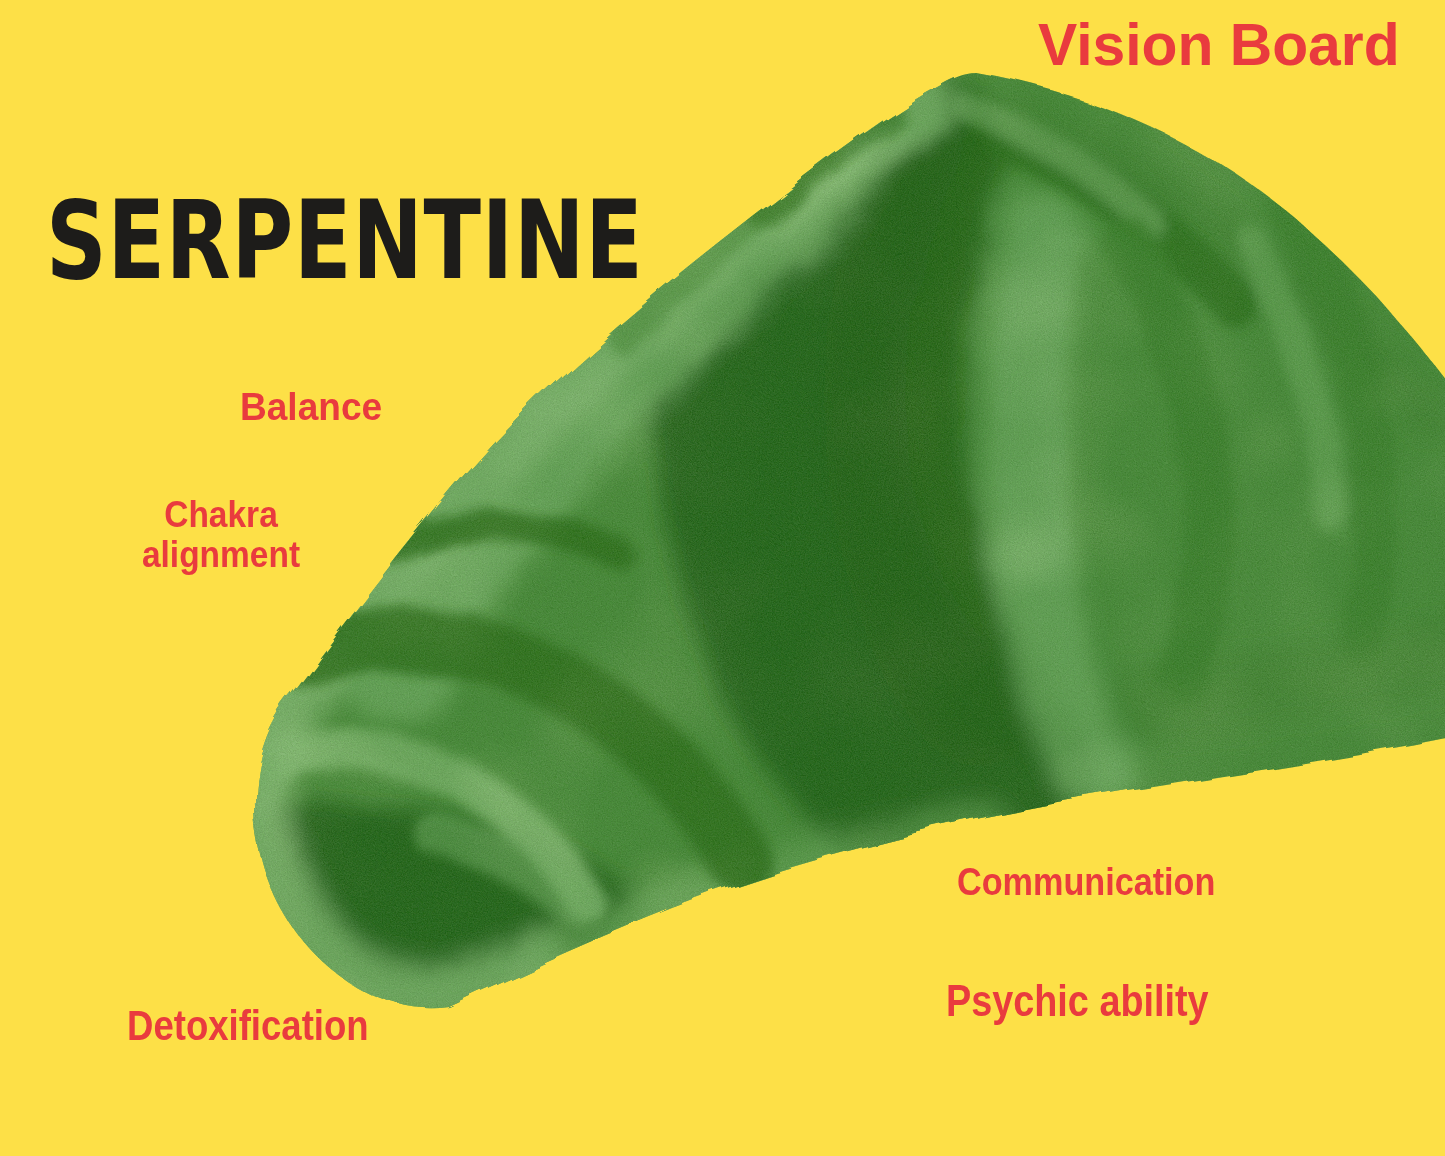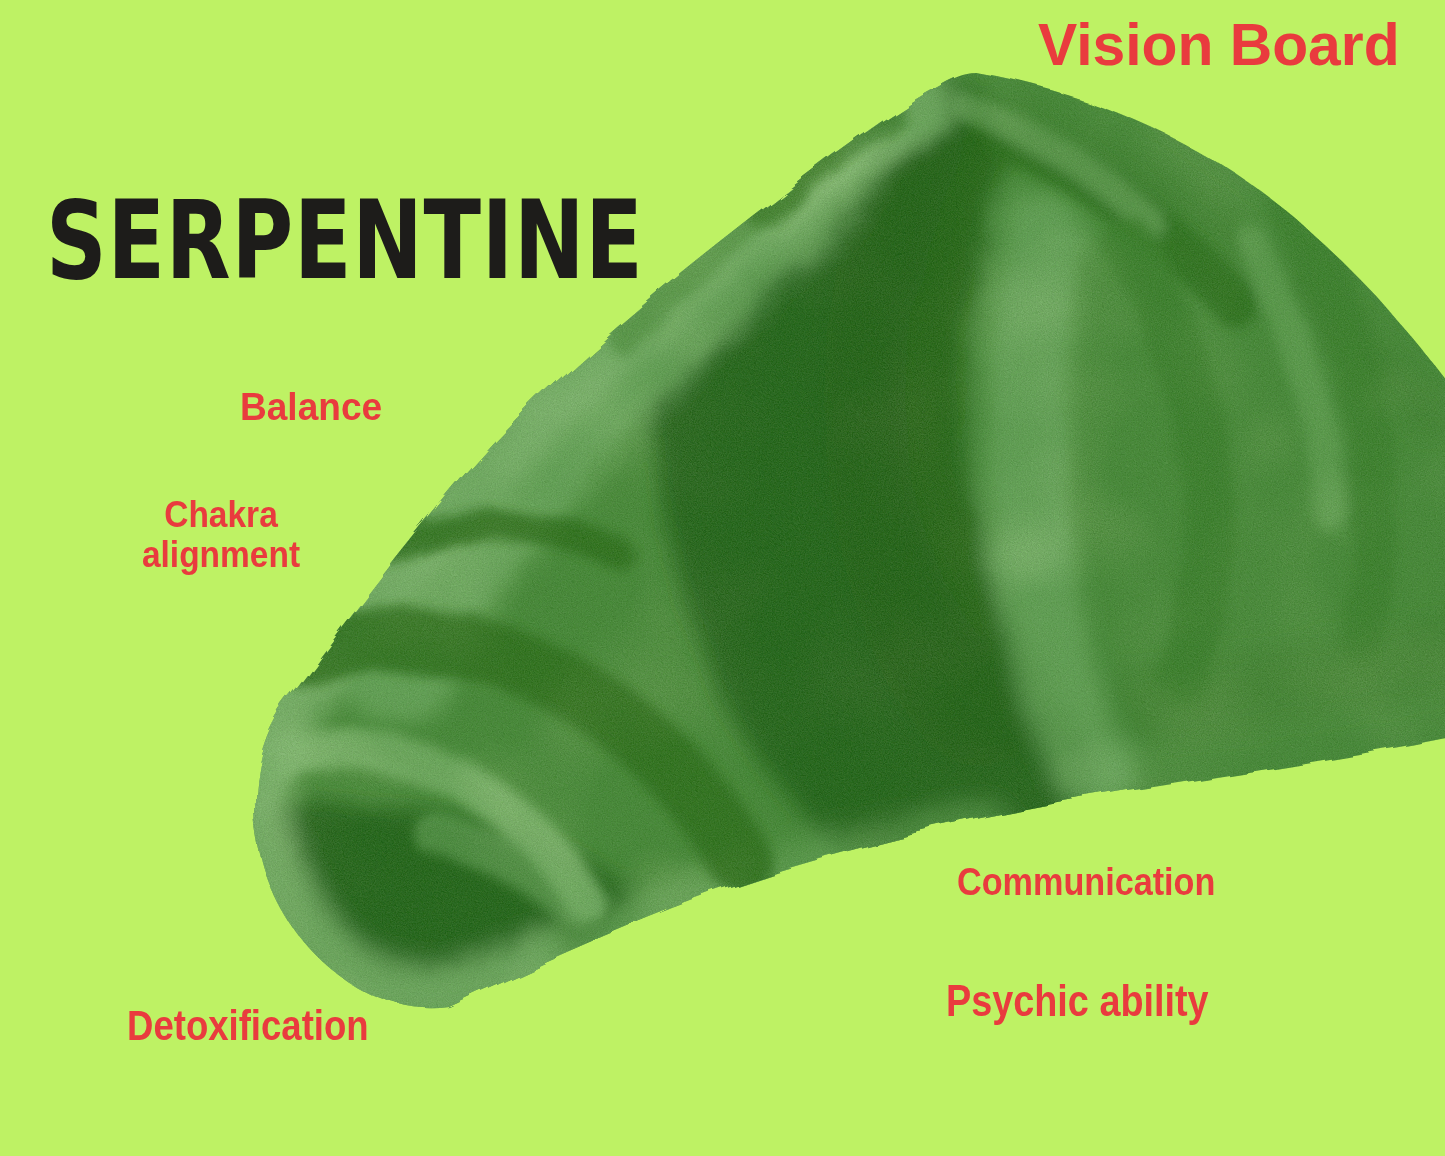--- a/index.html
+++ b/index.html
@@ -1,16 +1,16 @@
 <!DOCTYPE html>
 <html><head>
 <meta charset="utf-8">
 <style>
   html,body{margin:0;padding:0;background:#ffffff;}
-  .canvas{position:relative;width:1445px;height:1156px;background:#bef264;overflow:hidden;
+  .canvas{position:relative;width:1445px;height:1156px;background:#fde047;overflow:hidden;
           font-family:"Liberation Sans",sans-serif;}
   .stone-svg{position:absolute;left:0;top:0;}
   .lbl{position:absolute;font-weight:700;color:#e93b3e;line-height:1;white-space:nowrap;
        transform-origin:left top;}
   .stone-name{position:absolute;left:46px;top:187px;margin:0;
        font-family:"DejaVu Sans",sans-serif;font-weight:700;font-size:108px;color:#1d1c1a;
        letter-spacing:1px;line-height:1;white-space:nowrap;
        transform:scaleX(.78);transform-origin:left top;}
   .lbl-vision{left:1038px;top:15px;font-size:60px;transform:scaleX(.98);}
   .lbl-balance{left:240px;top:387px;font-size:39px;transform:scaleX(.95);}

